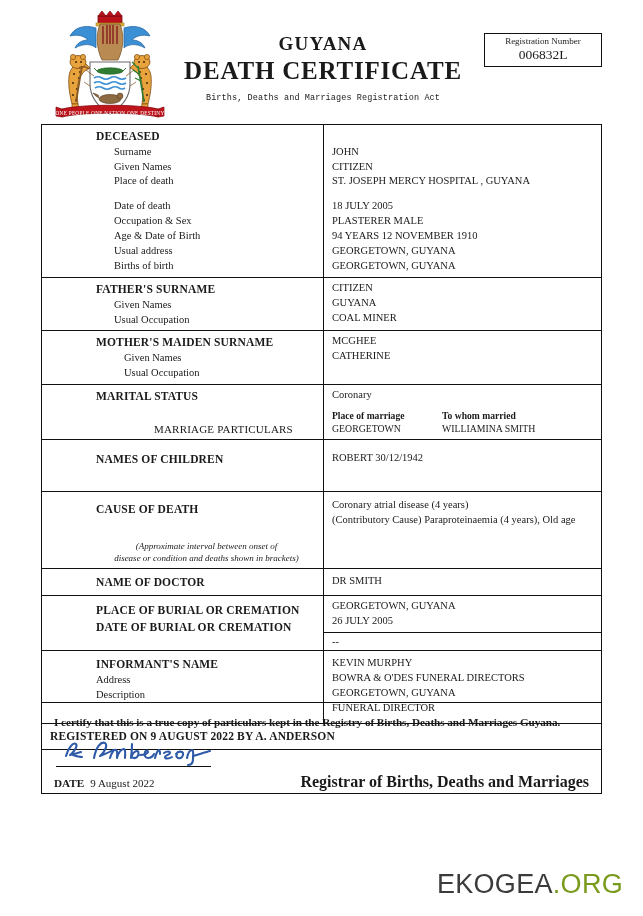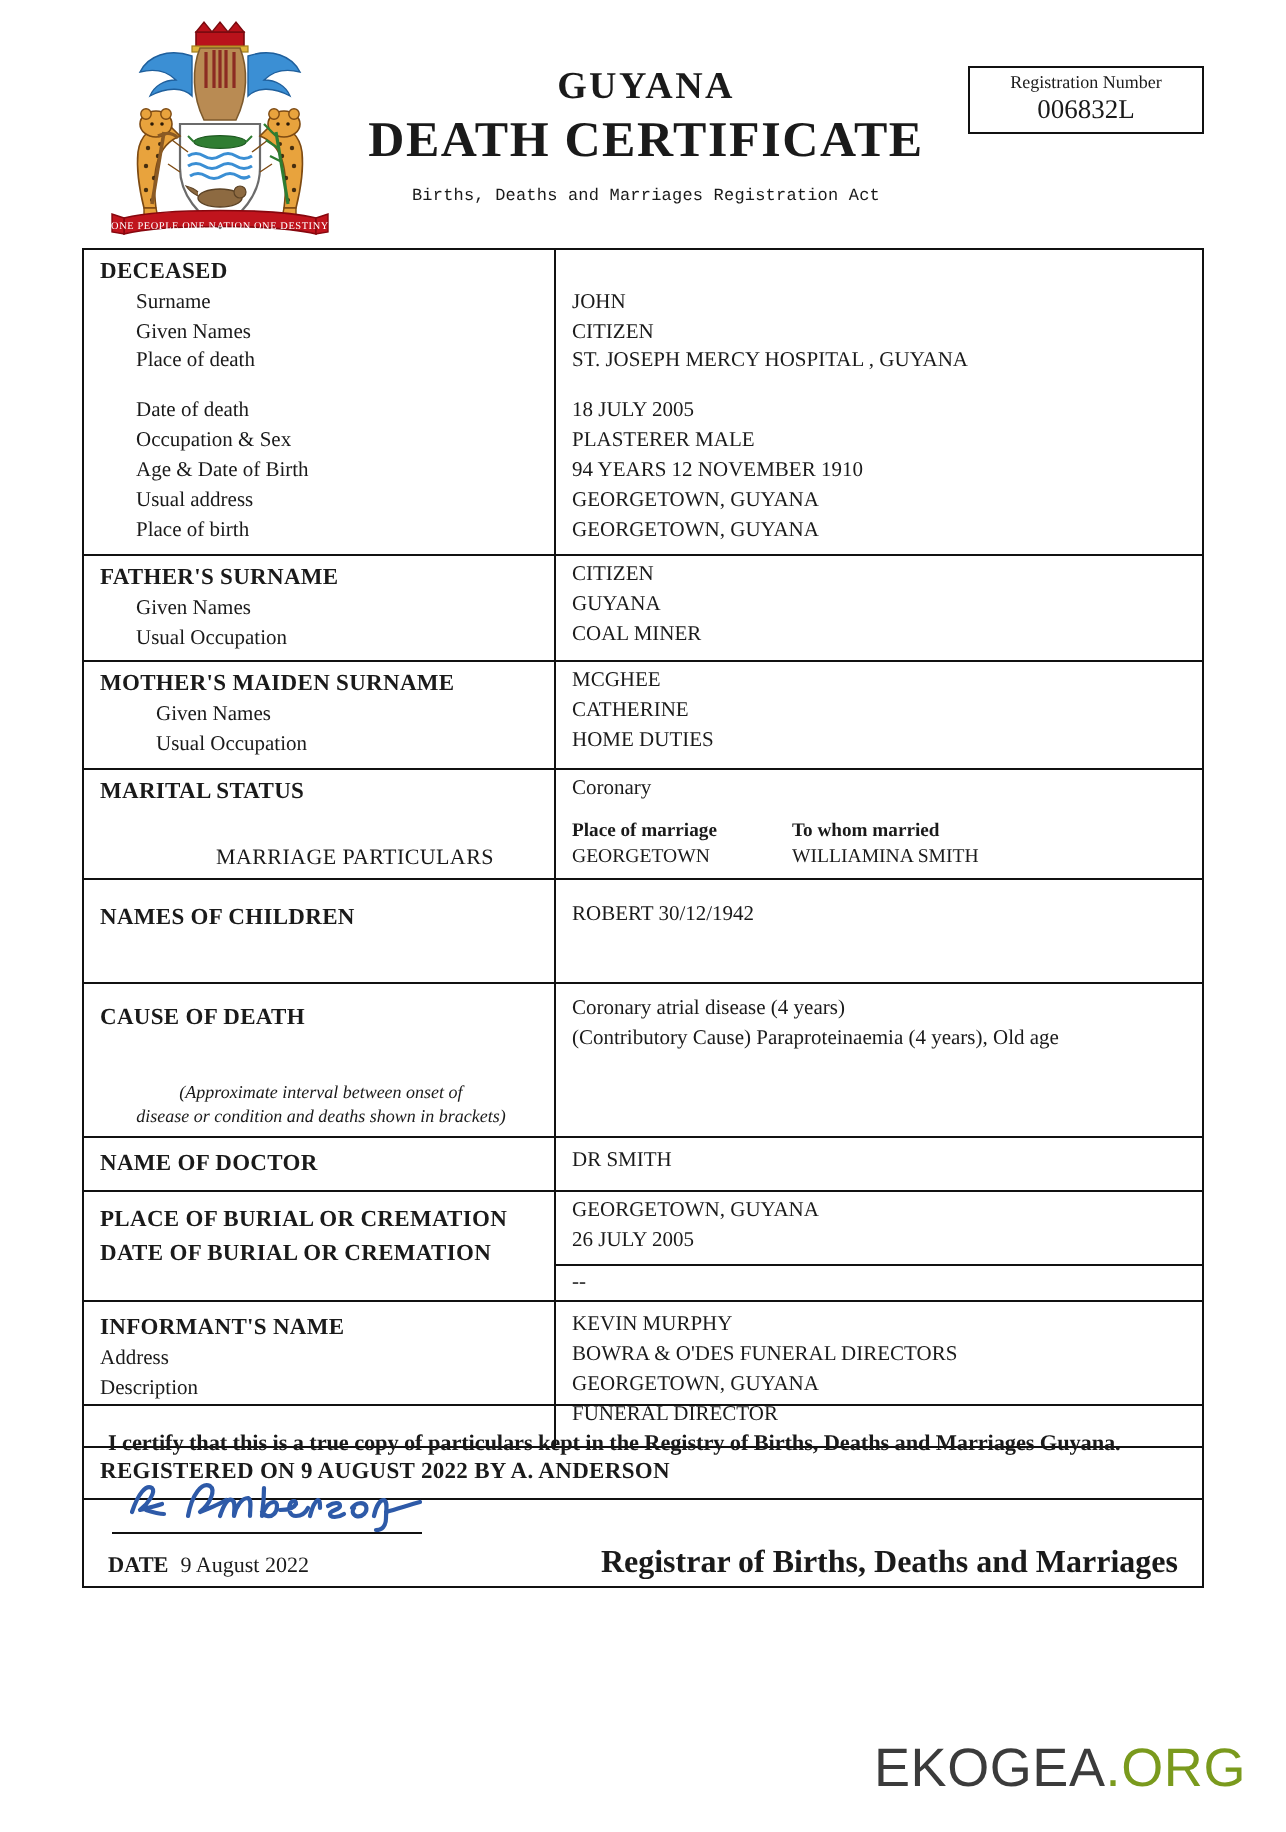--- a/index.html
+++ b/index.html
@@ -91,20 +91,21 @@
     border-bottom: 1px solid #111;
     box-sizing: border-box;
   }
   .row:last-child { border-bottom: none; }
   .lcell {
     width: 236px;
     min-width: 236px;
     border-right: 1px solid #111;
     box-sizing: border-box;
     padding: 3px 0 3px 8px;
+    margin-left: 46px;
   }
   .rcell {
     flex: 1;
     box-sizing: border-box;
     padding: 3px 0 3px 8px;
   }
   .full {
     width: 100%;
     box-sizing: border-box;
     padding: 4px 0 5px 8px;
@@ -354,21 +355,21 @@
       <div class="lcell">
         <div class="hd">DECEASED</div>
         <div class="sub">Surname</div>
         <div class="sub">Given Names</div>
         <div class="sub">Place of death</div>
         <div class="spacer"></div>
         <div class="sub">Date of death</div>
         <div class="sub">Occupation &amp; Sex</div>
         <div class="sub">Age &amp; Date of Birth</div>
         <div class="sub">Usual address</div>
-        <div class="sub">Place of birth</div>
+        <div class="sub">Births of birth</div>
       </div>
       <div class="rcell">
         <div class="hd" style="visibility:hidden">&nbsp;</div>
         <div class="val">JOHN</div>
         <div class="val">CITIZEN</div>
         <div class="val">ST. JOSEPH MERCY HOSPITAL , GUYANA</div>
         <div class="spacer"></div>
         <div class="val">18 JULY 2005</div>
         <div class="val">PLASTERER   MALE</div>
         <div class="val">94 YEARS   12 NOVEMBER 1910</div>
@@ -392,21 +393,20 @@
 
     <div class="row">
       <div class="lcell">
         <div class="hd">MOTHER'S MAIDEN SURNAME</div>
         <div class="sub2">Given Names</div>
         <div class="sub2">Usual Occupation</div>
       </div>
       <div class="rcell">
         <div class="val">MCGHEE</div>
         <div class="val">CATHERINE</div>
-        <div class="val">HOME DUTIES</div>
       </div>
     </div>
 
     <div class="row">
       <div class="lcell">
         <div class="hd">MARITAL STATUS</div>
         <div class="mp-label">MARRIAGE PARTICULARS</div>
       </div>
       <div class="rcell">
         <div class="val">Coronary</div>

